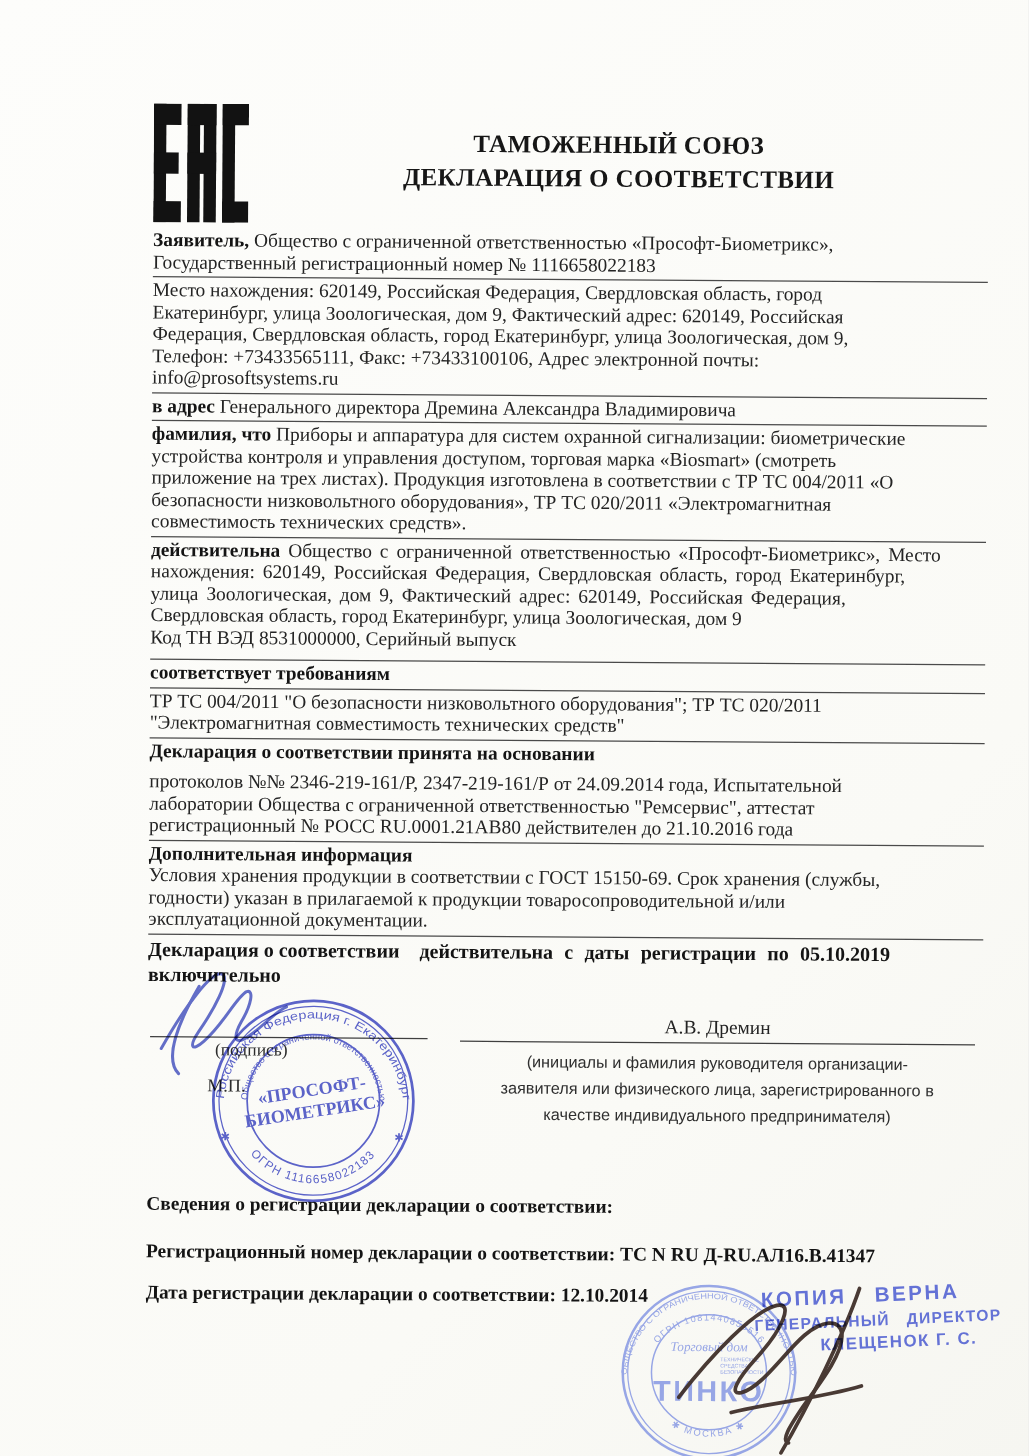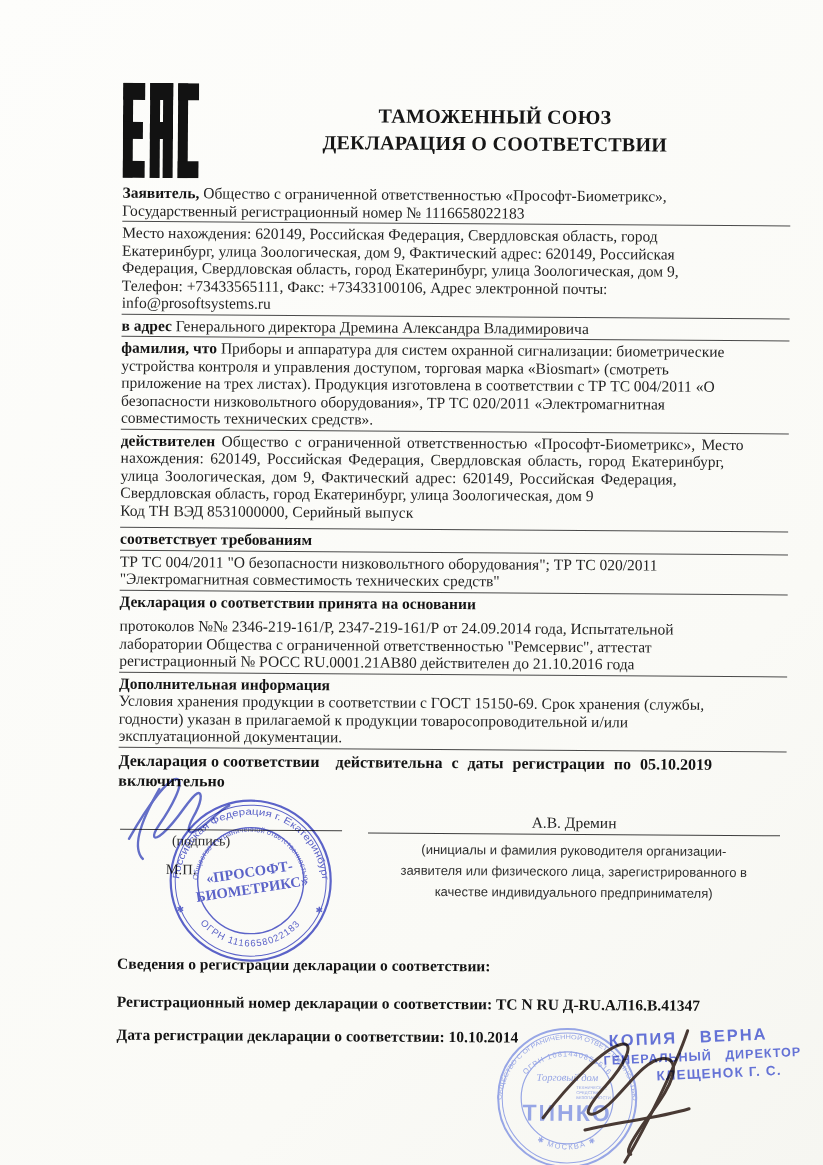--- a/index.html
+++ b/index.html
@@ -90,21 +90,21 @@
     <div>
       <div class="ln"><b class="lbl">фамилия, что</b><span> Приборы и аппаратура для систем охранной сигнализации: биометрические</span></div>
       <div class="ln">устройства контроля и управления доступом, торговая марка «Biosmart» (смотреть</div>
       <div class="ln">приложение на трех листах). Продукция изготовлена в соответствии с ТР ТС 004/2011 «О</div>
       <div class="ln">безопасности низковольтного оборудования», ТР ТС 020/2011 «Электромагнитная</div>
       <div class="ln">совместимость технических средств».</div>
     </div>
     <div class="rule"></div>
 
     <div>
-      <div class="ln ws"><b class="lbl">действителен</b><span> Общество с ограниченной ответственностью «Прософт-Биометрикс», Место</span></div>
+      <div class="ln ws"><b class="lbl">действительна</b><span> Общество с ограниченной ответственностью «Прософт-Биометрикс», Место</span></div>
       <div class="ln ws">нахождения: 620149, Российская Федерация, Свердловская область, город Екатеринбург,</div>
       <div class="ln ws">улица Зоологическая, дом 9, Фактический адрес: 620149, Российская Федерация,</div>
       <div class="ln">Свердловская область, город Екатеринбург, улица Зоологическая, дом 9</div>
       <div class="ln">Код ТН ВЭД 8531000000, Серийный выпуск</div>
     </div>
     <div class="rule gap"></div>
 
     <div class="ln h">соответствует требованиям</div>
     <div class="rule"></div>
     <div>
@@ -142,21 +142,21 @@
    <div class="abs headname" style="top:812px;left:250px;width:412px;">А.В. Дремин</div>
    <div class="abs sigline" style="top:832px;left:250px;width:412px;"></div>
    <div class="abs caption" style="top:838px;left:250px;width:412px;">
      <div>(инициалы и фамилия руководителя организации-</div>
      <div>заявителя или физического лица, зарегистрированного в</div>
      <div>качестве индивидуального предпринимателя)</div>
    </div>
 
    <div class="abs regh" style="top:956px;left:0;">Сведения о регистрации декларации о соответствии:</div>
    <div class="abs regh" style="top:994px;left:0;"><span>Регистрационный номер декларации о соответствии: </span><span>ТС N RU Д-RU.АЛ16.В.41347</span></div>
-   <div class="abs regh" style="top:1027px;left:0;"><span>Дата регистрации декларации о соответствии: </span><span>10.10.2014</span></div>
+   <div class="abs regh" style="top:1027px;left:0;"><span>Дата регистрации декларации о соответствии: </span><span>12.10.2014</span></div>
 
   </div>
 
   <svg class="abs stamp" style="left:126px;top:768px;" width="150" height="105" viewBox="0 0 150 105">
     <g fill="none" stroke="#4450bd" stroke-width="2.4" stroke-linecap="round" opacity=".9">
       <path d="M8,72 C28,36 48,10 56,12 C64,15 49,42 38,58 C30,70 32,75 42,66 C58,52 68,30 76,26 C82,24 80,36 72,50 C66,61 66,68 74,64 C86,58 98,42 108,38"></path>
       <path d="M38,22 C22,50 10,80 22,92"></path>
     </g>
   </svg>
 

